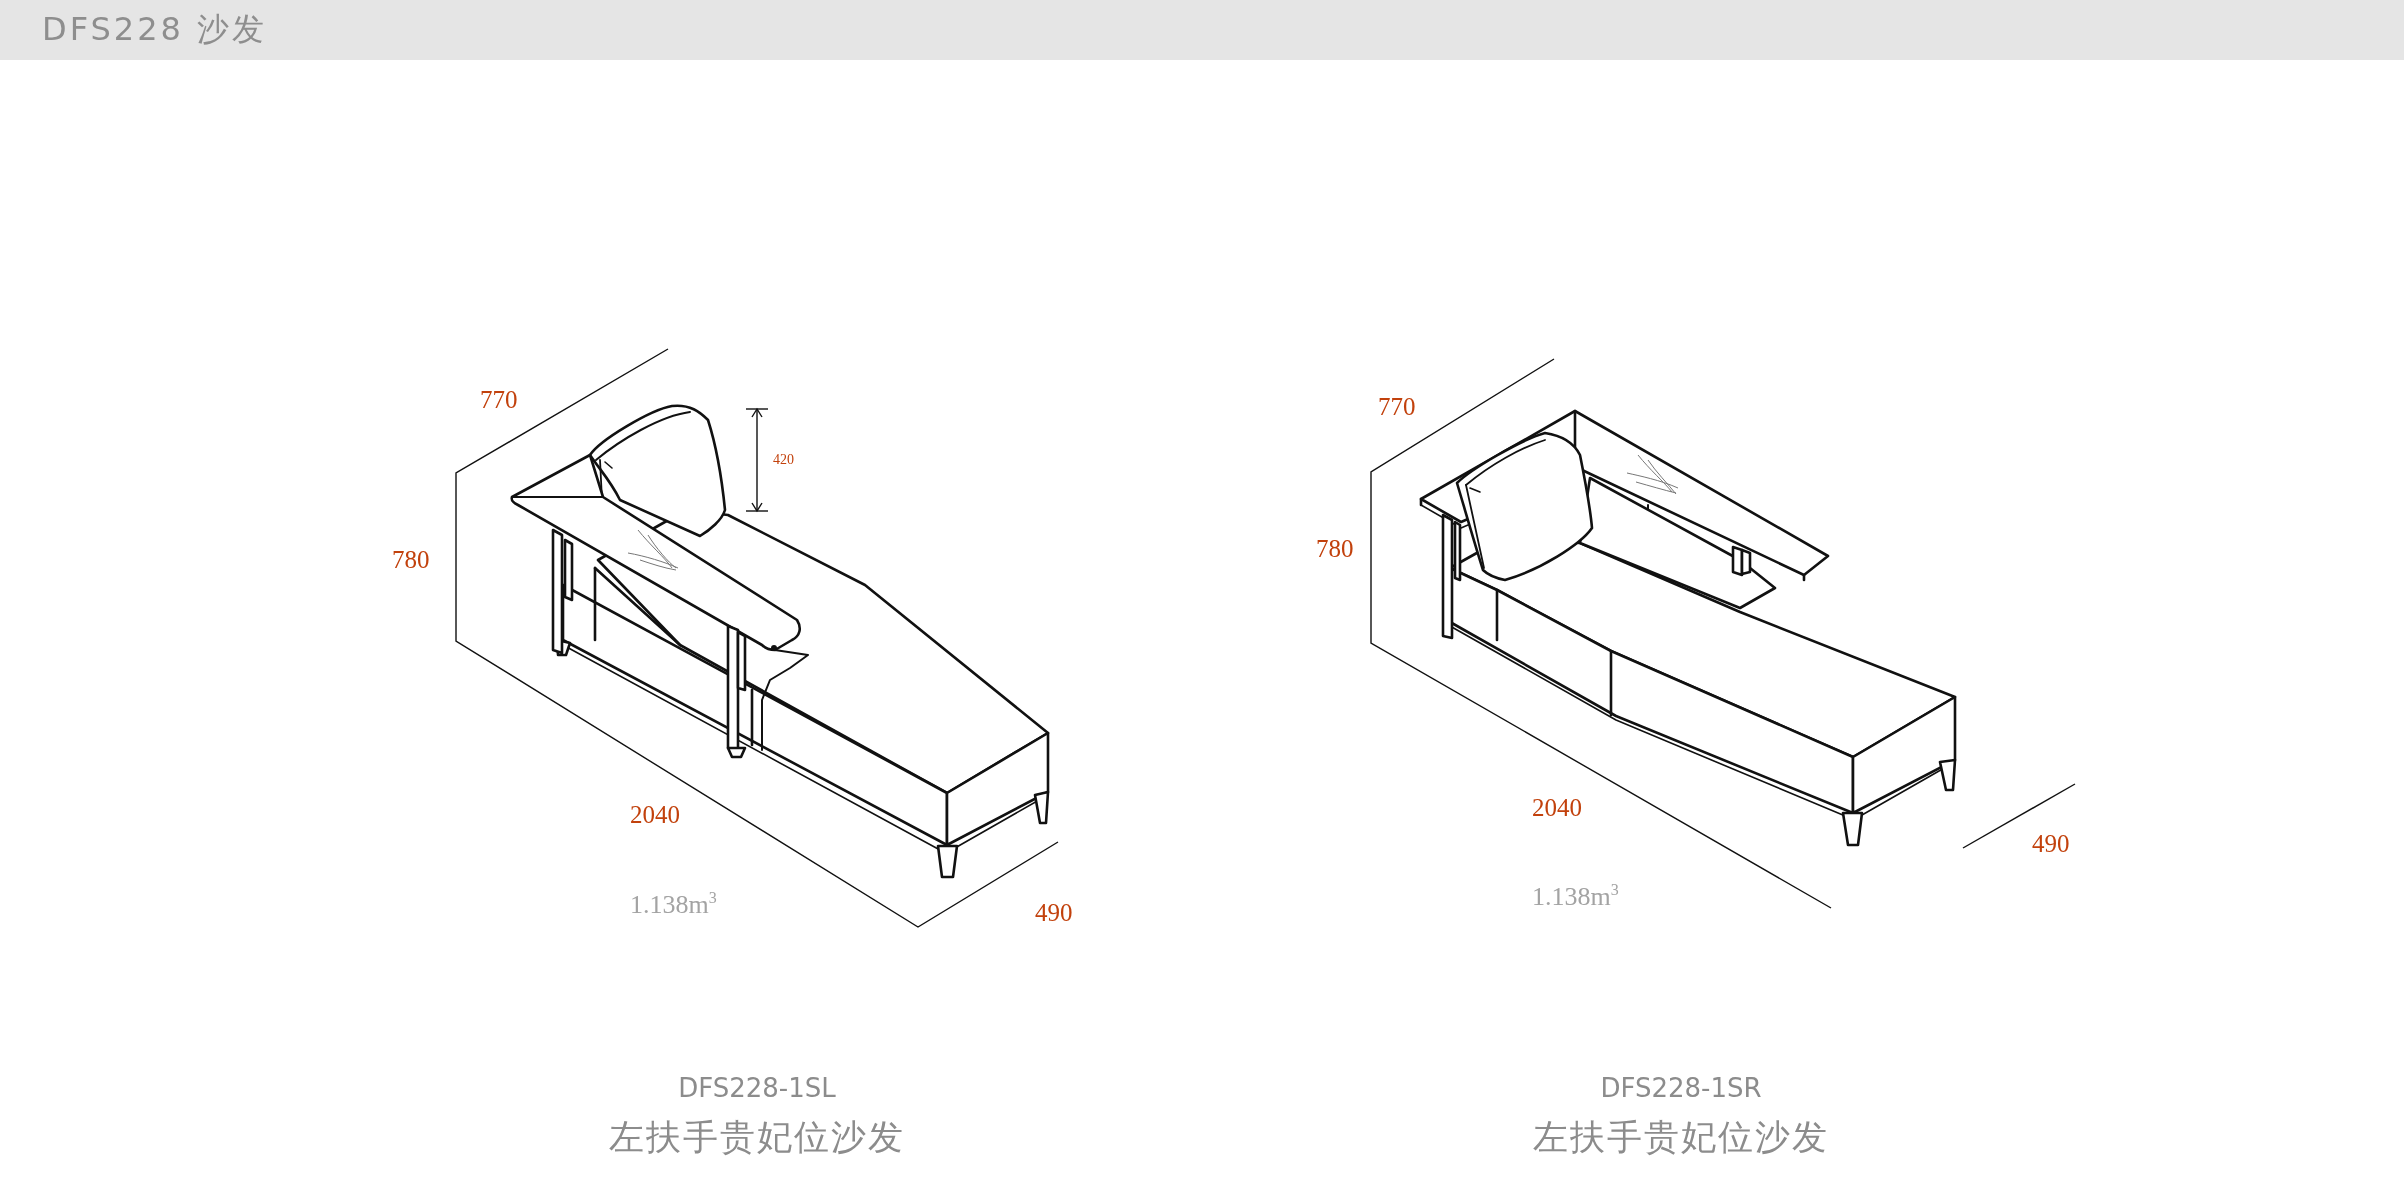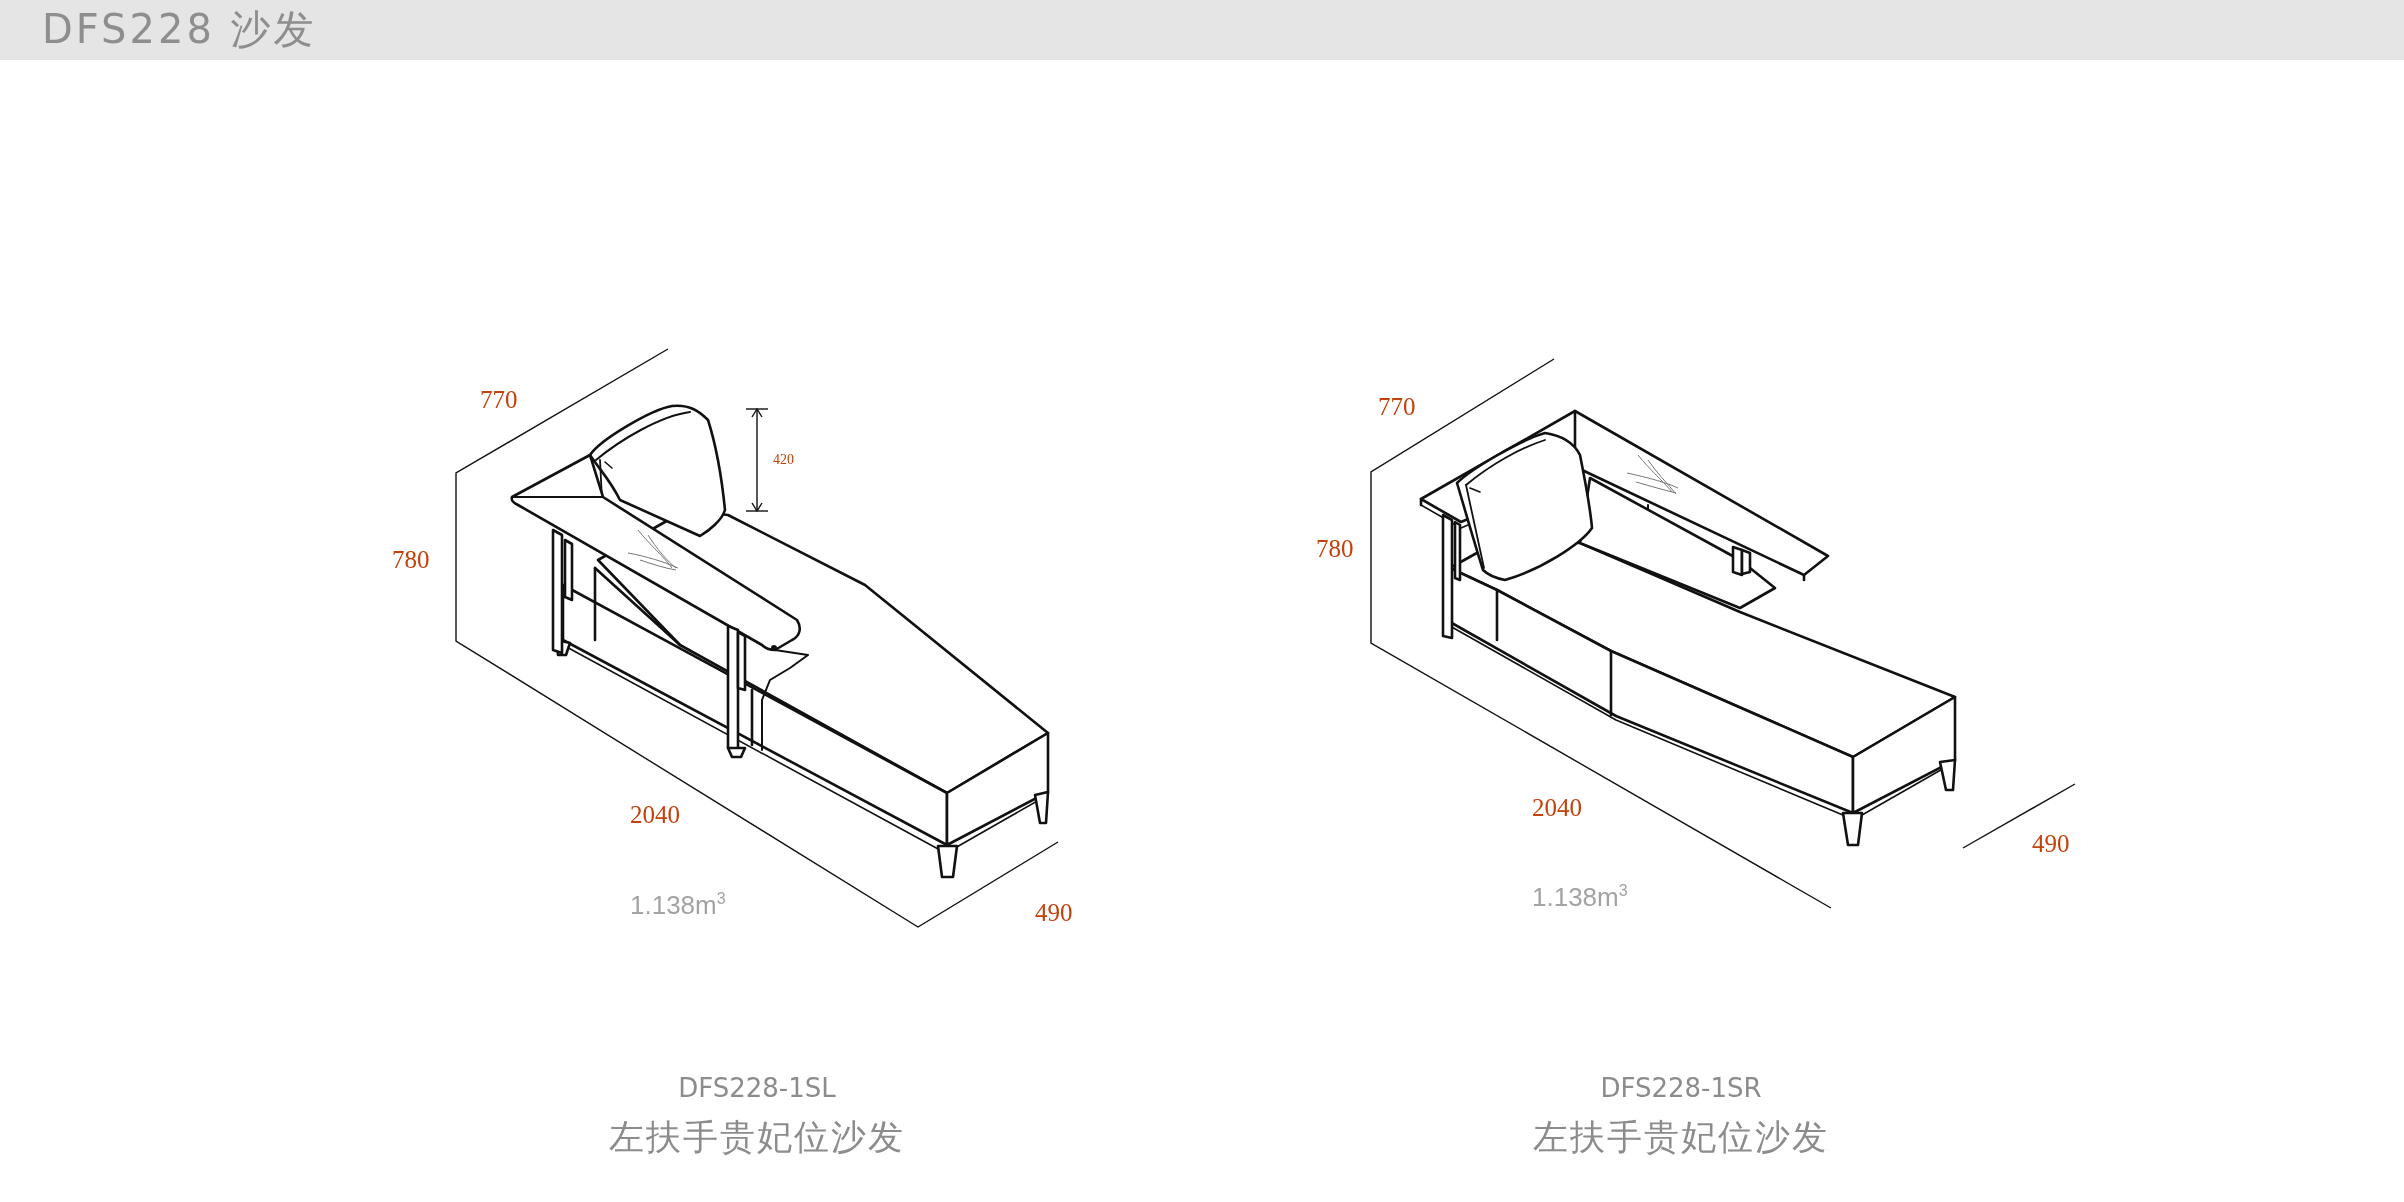--- a/index.html
+++ b/index.html
@@ -1,26 +1,26 @@
 <!DOCTYPE html>
 <html><head>
 <meta charset="utf-8">
 <style>
   html, body { margin: 0; padding: 0; background: #ffffff; }
   body { width: 2404px; height: 1202px; position: relative; overflow: hidden;
          font-family: "DejaVu Sans", "Liberation Sans", sans-serif; }
   .header { position: absolute; left: 0; top: 0; width: 2404px; height: 60px;
             background: #e5e5e5; }
-  .header-title { position: absolute; left: 42px; top: 9px; font-size: 40px;
+  .header-title { position: absolute; left: 42px; top: 9px; font-size: 32px;
                   letter-spacing: 3px; color: #8e8e8e; line-height: 40px; white-space: nowrap; }
   svg.drawing { position: absolute; left: 0; top: 0; }
   .dim-text { position: absolute; font-family: Liberation Serif, serif;
               color: #c2410c; font-size: 25px; line-height: 25px; white-space: nowrap; }
   .dim-small { font-size: 14px; line-height: 17px; }
-  .volume { position: absolute; font-family: Liberation Sans, sans-serif;
+  .volume { position: absolute; font-family: Liberation Serif, serif;
             color: #a3a3a3; font-size: 26px; line-height: 26px; white-space: nowrap; }
   .volume sup { font-size: 16px; vertical-align: 10px; line-height: 0; }
   .caption { position: absolute; width: 500px; text-align: center; color: #8c8c8c;
              white-space: nowrap; }
   .caption-code { font-family: "DejaVu Sans", sans-serif; font-size: 26px; line-height: 40px;
                   letter-spacing: 0px; }
   .caption-name { font-family: Liberation Sans, sans-serif; font-size: 35px; line-height: 44px;
                   letter-spacing: 2px; }
 </style>
 </head>

